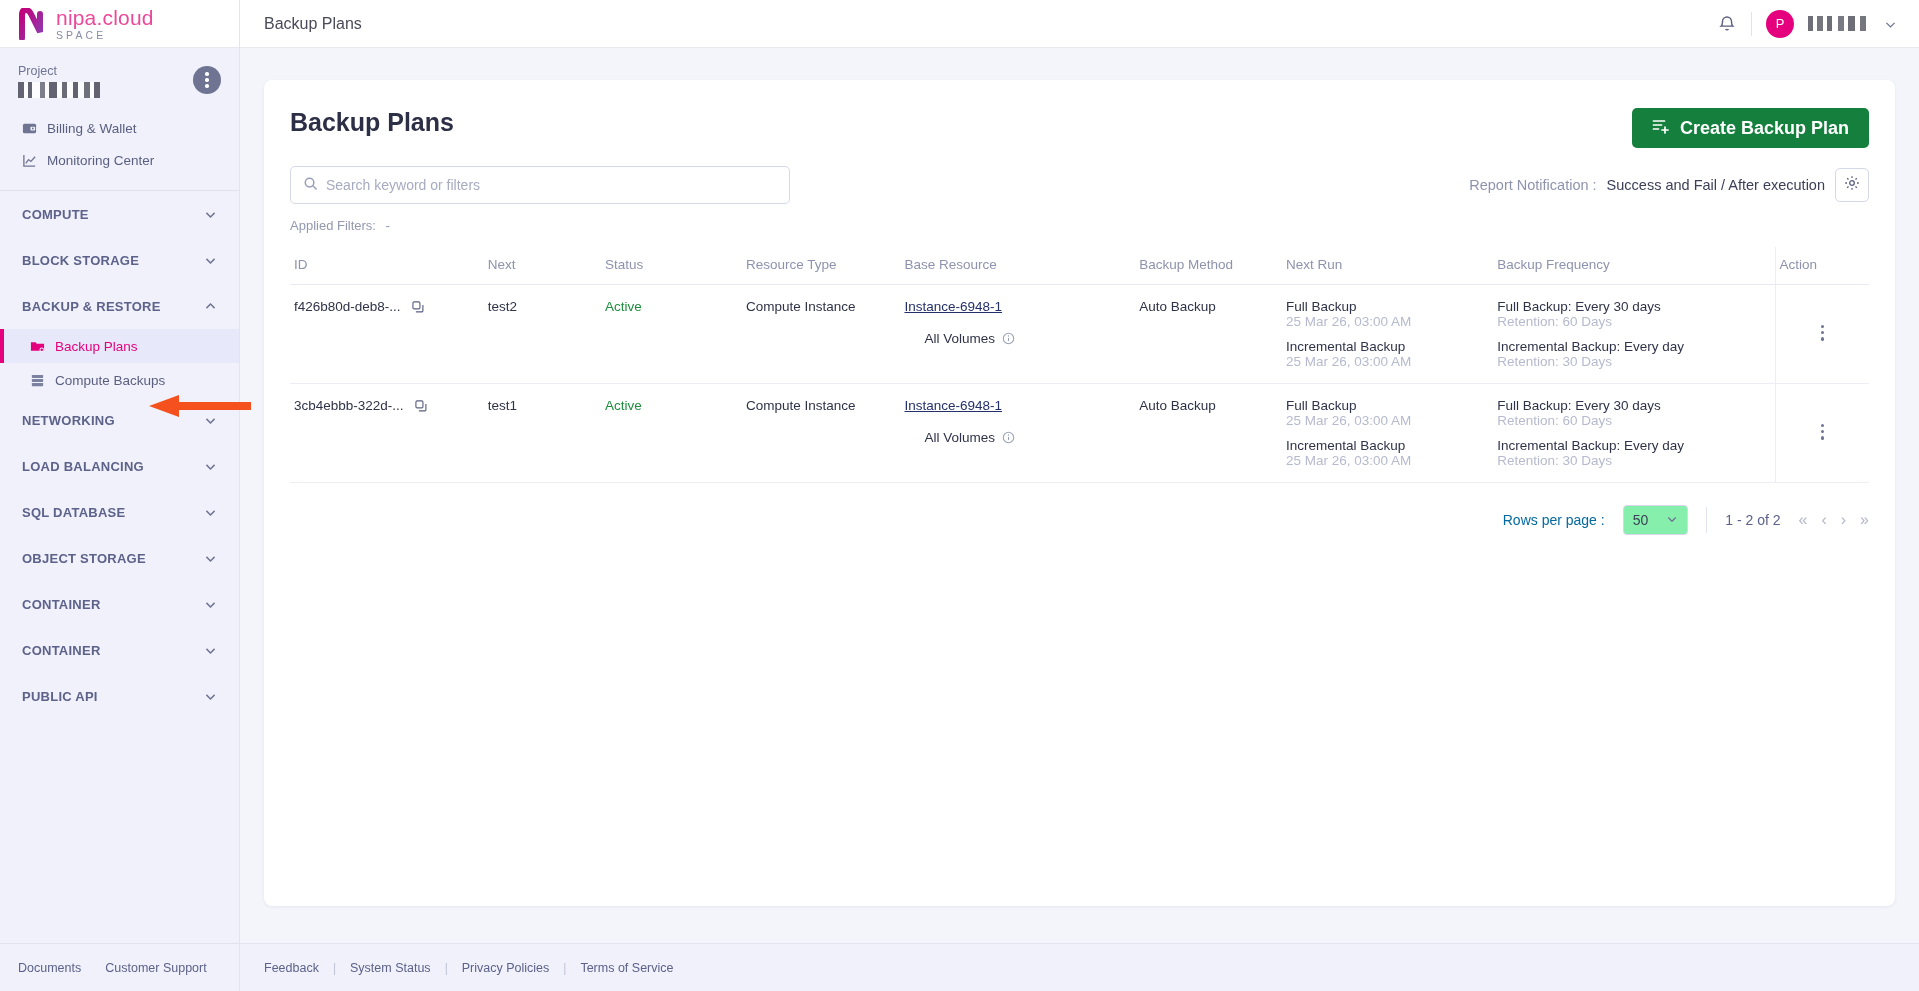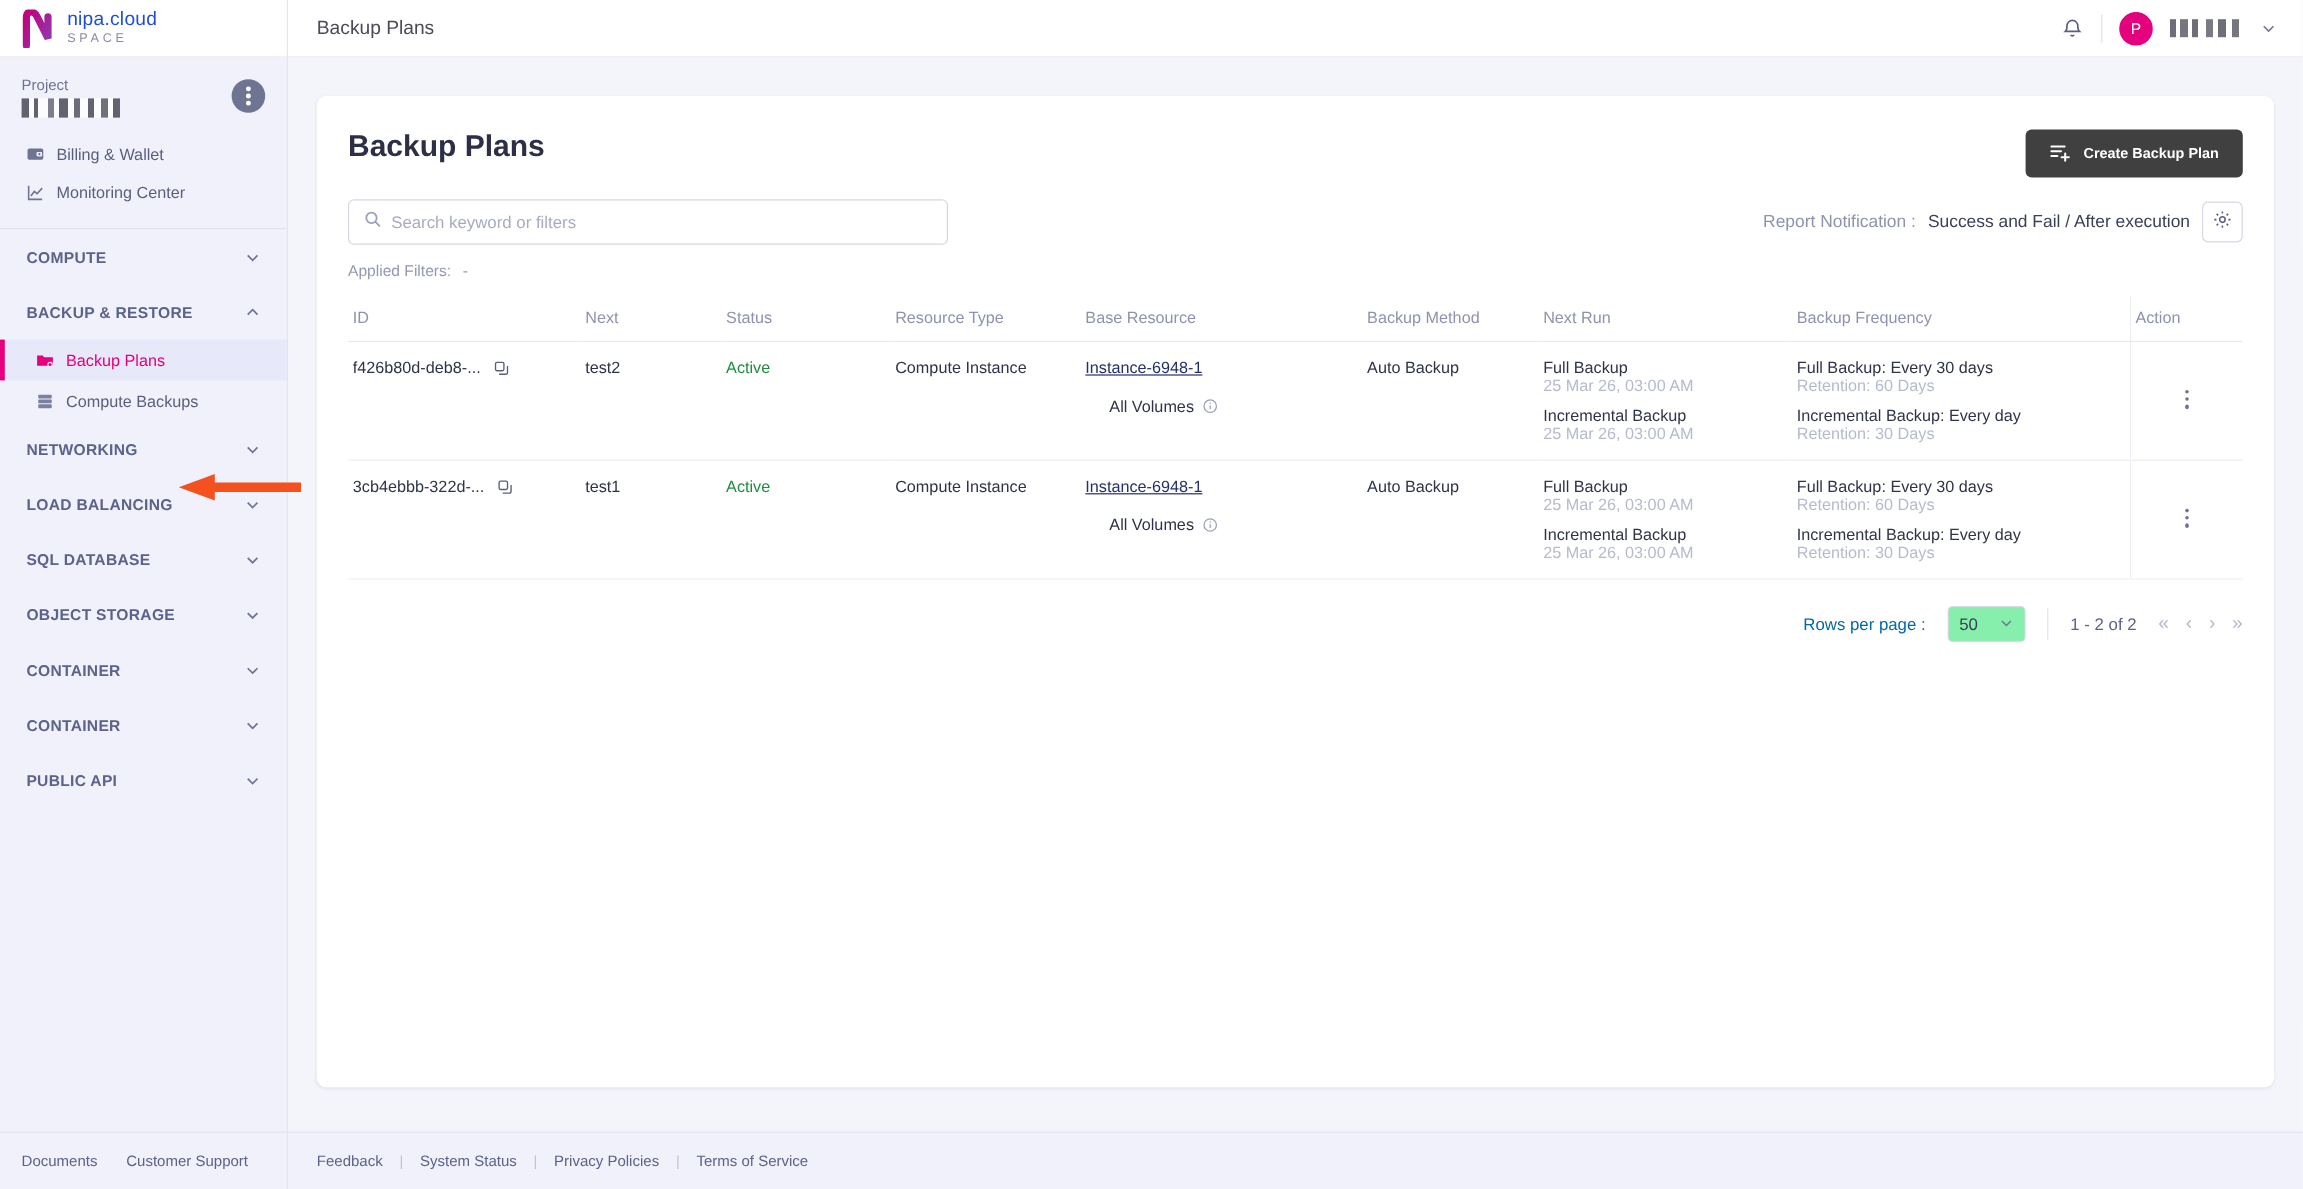--- a/index.html
+++ b/index.html
@@ -21,21 +21,21 @@
     flex: 0 0 240px;
   }
   .logo-wrap {
     height: 48px; background: #ffffff;
     display: flex; align-items: center; gap: 8px;
     padding: 0 18px;
     border-bottom: 1px solid #e8e8ef;
   }
   .logo-mark { width: 30px; height: 32px; flex: 0 0 30px; }
   .logo-text { display:flex; flex-direction: column; line-height: 1; }
-  .logo-main { font-size: 16px; color: #1d4ed8; letter-spacing: .2px; }
+  .logo-main { font-size: 21px; color: #ec4899; letter-spacing: .2px; }
   .logo-sub { font-size: 10.5px; color: #8b8ba3; letter-spacing: 3.1px; text-align: left; margin-top: 2px;}
 
   .project-block { padding: 16px 18px 10px 18px; position: relative; }
   .project-label { font-size: 12.5px; color: #6f7493; margin-bottom: 4px;}
   .project-redact {
     height: 16px; width: 82px;
     background:
       repeating-linear-gradient(90deg,#4a4a58 0 6px,#ffffff 6px 10px,#4a4a58 10px 14px,#ffffff 14px 22px,#6a6a78 22px 27px,#ffffff 27px 31px,#4a4a58 31px 39px,#ffffff 39px 44px,#55555f 44px 49px,#ffffff 49px 55px,#4a4a58 55px 60px,#ffffff 60px 66px,#5a5a66 66px 72px,#ffffff 72px 76px,#4a4a58 76px 82px);
     opacity:.85; filter: blur(.4px);
   }
@@ -109,22 +109,22 @@
   .content { flex:1 1 auto; padding: 32px 24px 0 24px; overflow:hidden; background:#f4f5fb;}
   .card {
     background:#fff; border-radius:8px;
     box-shadow: 0 1px 3px rgba(40,40,80,.08);
     padding: 28px 26px 34px 26px;
     height: 826px;
   }
   .card-head { display:flex; align-items:flex-start; justify-content:space-between; }
   .page-title { font-size: 25px; font-weight:bold; color:#2c2f45; }
   .btn-primary {
-    background:#404040; color:#fff; border:none; border-radius:5px;
-    height:40px; padding: 0 20px; font-size:12px; font-weight:bold;
+    background:#15803d; color:#fff; border:none; border-radius:5px;
+    height:40px; padding: 0 20px; font-size:18px; font-weight:bold;
     display:flex; align-items:center; gap:10px; cursor:pointer;
     font-family:"Liberation Sans", sans-serif;
   }
   .btn-primary svg { width:18px; height:18px; }
 
   .toolrow { display:flex; align-items:center; justify-content:space-between; margin-top: 18px; }
   .search-box {
     width: 500px; height:38px; border:1px solid #d5d8e6; border-radius:5px;
     display:flex; align-items:center; gap:8px; padding: 0 12px; background:#fff;
   }
@@ -255,20 +255,28 @@
 
     <div class="group">
       <span>COMPUTE</span>
       <span class="chev">
         <svg viewBox="0 0 16 16" width="13" height="13" fill="none" stroke="currentColor" stroke-width="1.8">
             <path d="M3 6l5 5 5-5"></path>
           </svg>
       </span>
     </div>
 
+    <div class="group">
+      <span>BLOCK STORAGE</span>
+      <span class="chev">
+        <svg viewBox="0 0 16 16" width="13" height="13" fill="none" stroke="currentColor" stroke-width="1.8">
+            <path d="M3 6l5 5 5-5"></path>
+          </svg>
+      </span>
+    </div>
 
     <div class="group">
       <span>BACKUP &amp; RESTORE</span>
       <span class="chev">
         <svg viewBox="0 0 16 16" width="13" height="13" fill="none" stroke="currentColor" stroke-width="1.8">
             <path d="M3 10l5-5 5 5"></path>
           </svg>
       </span>
     </div>
 

